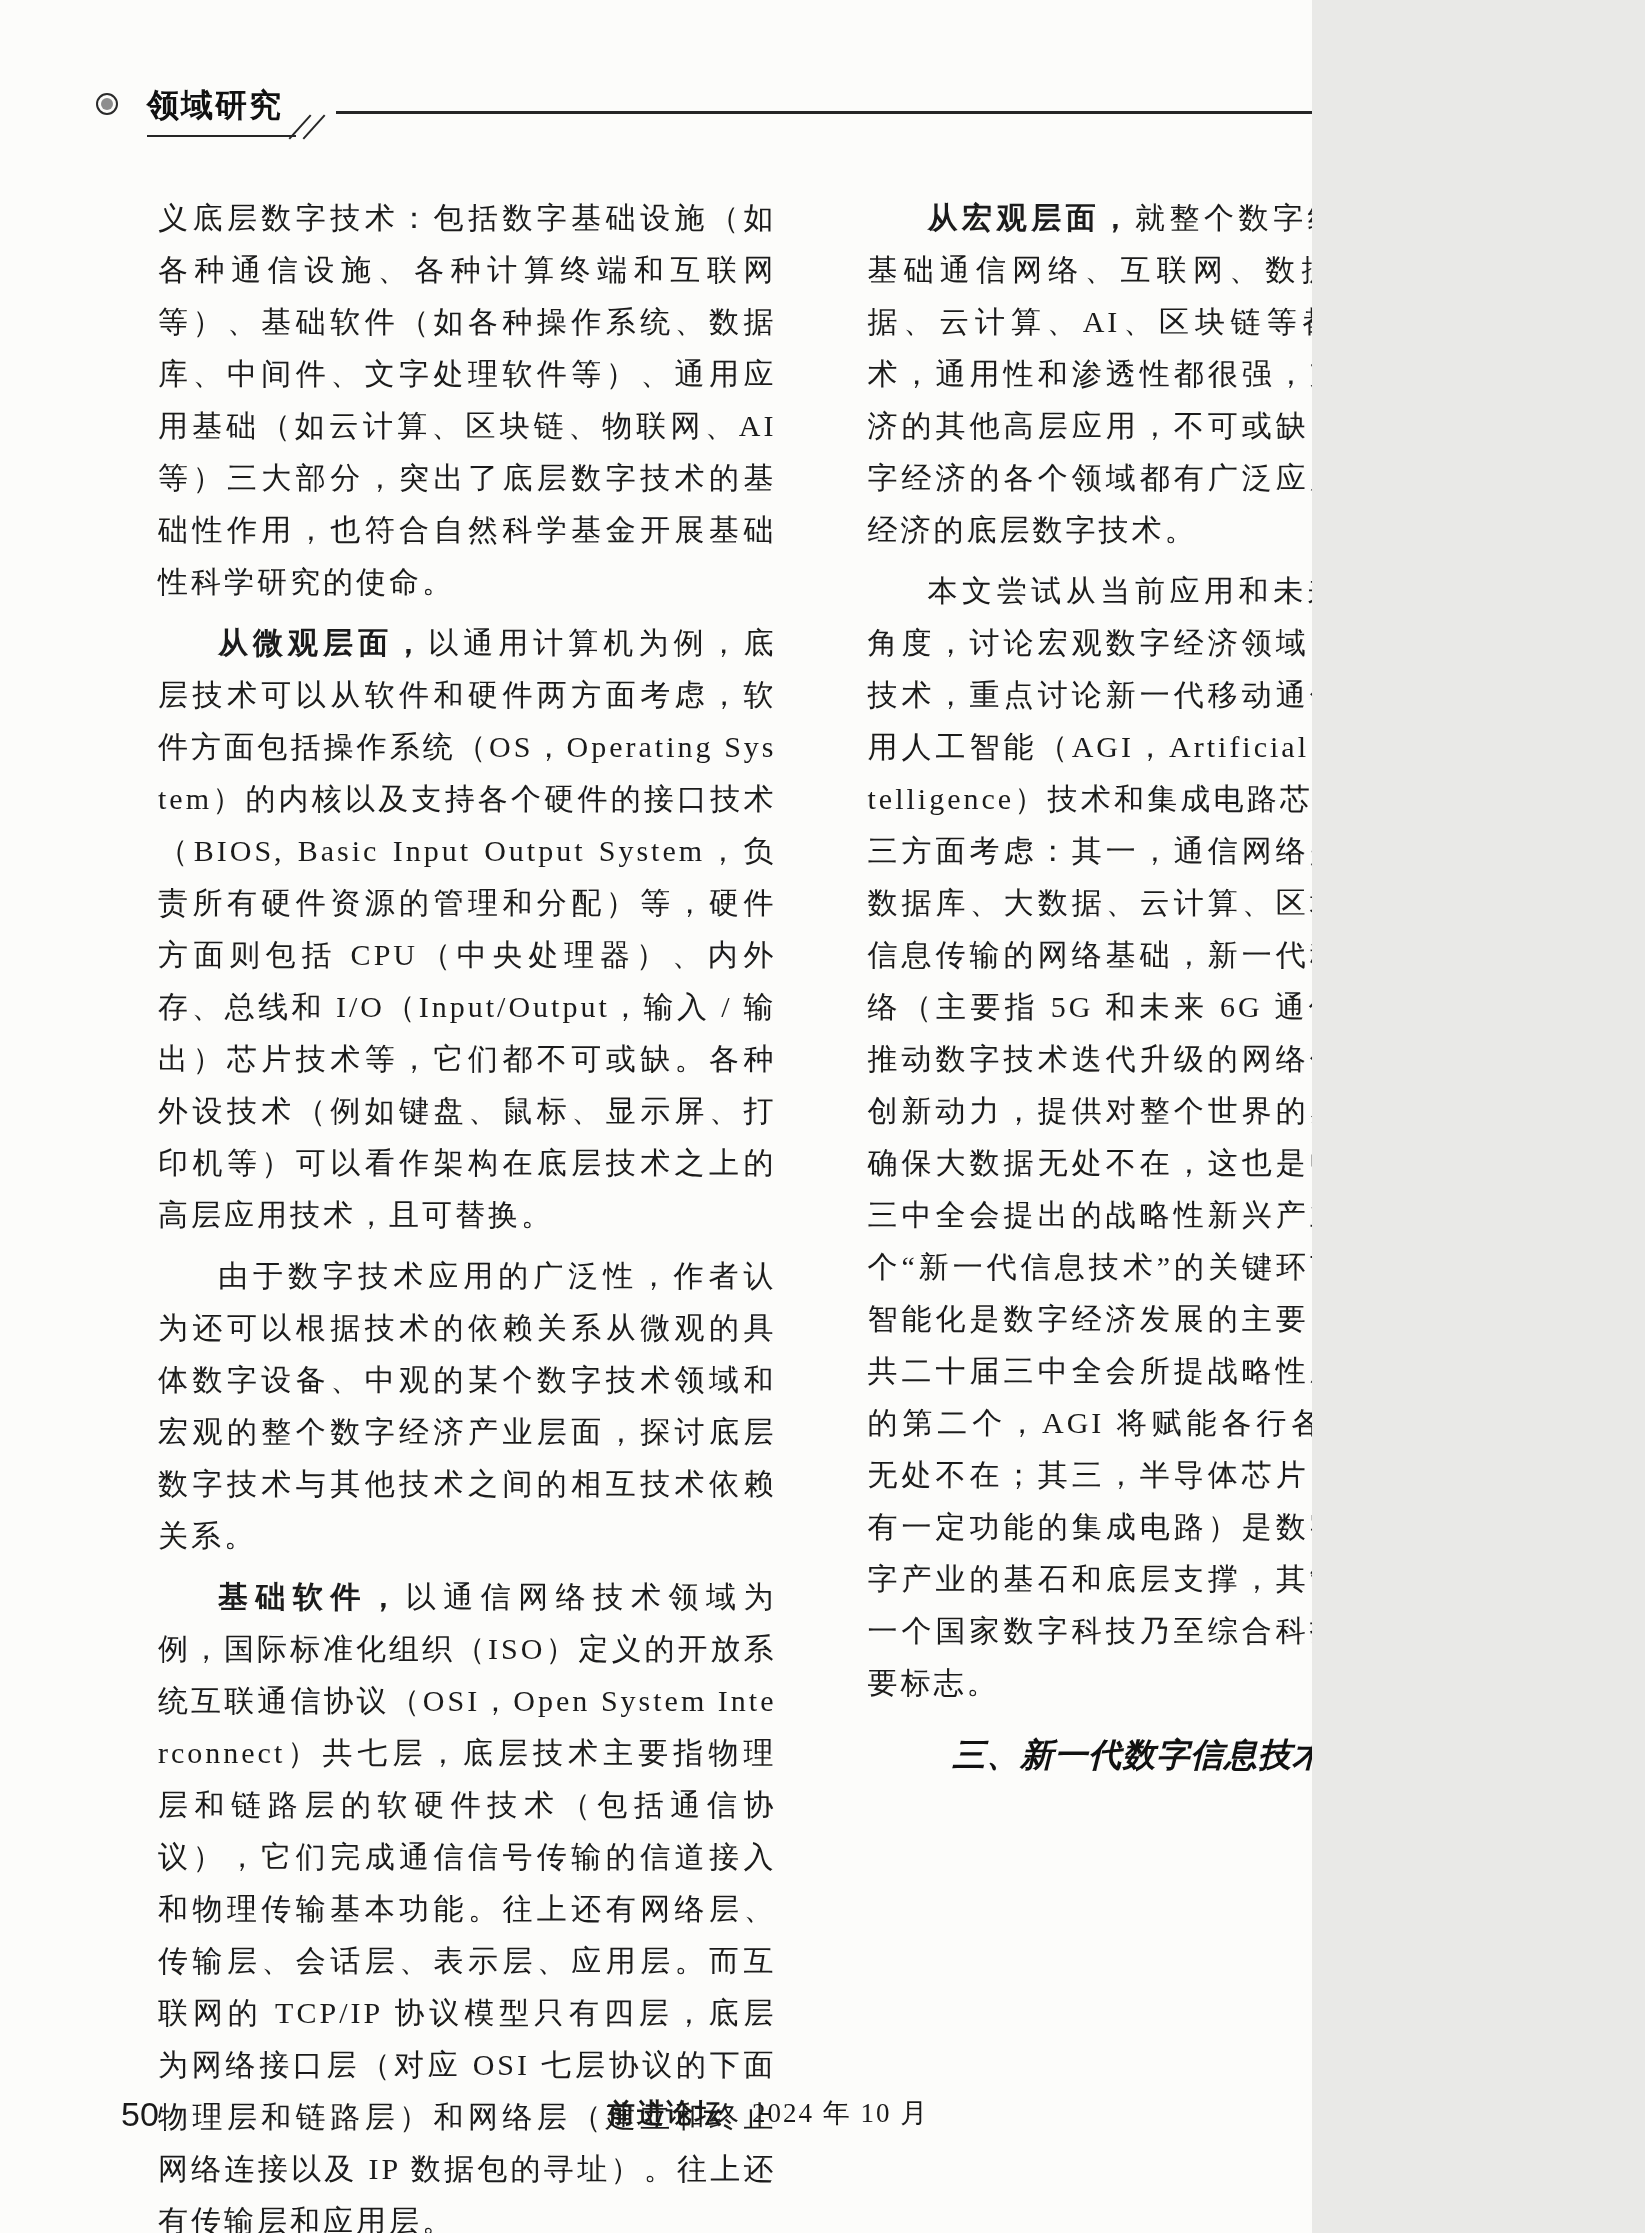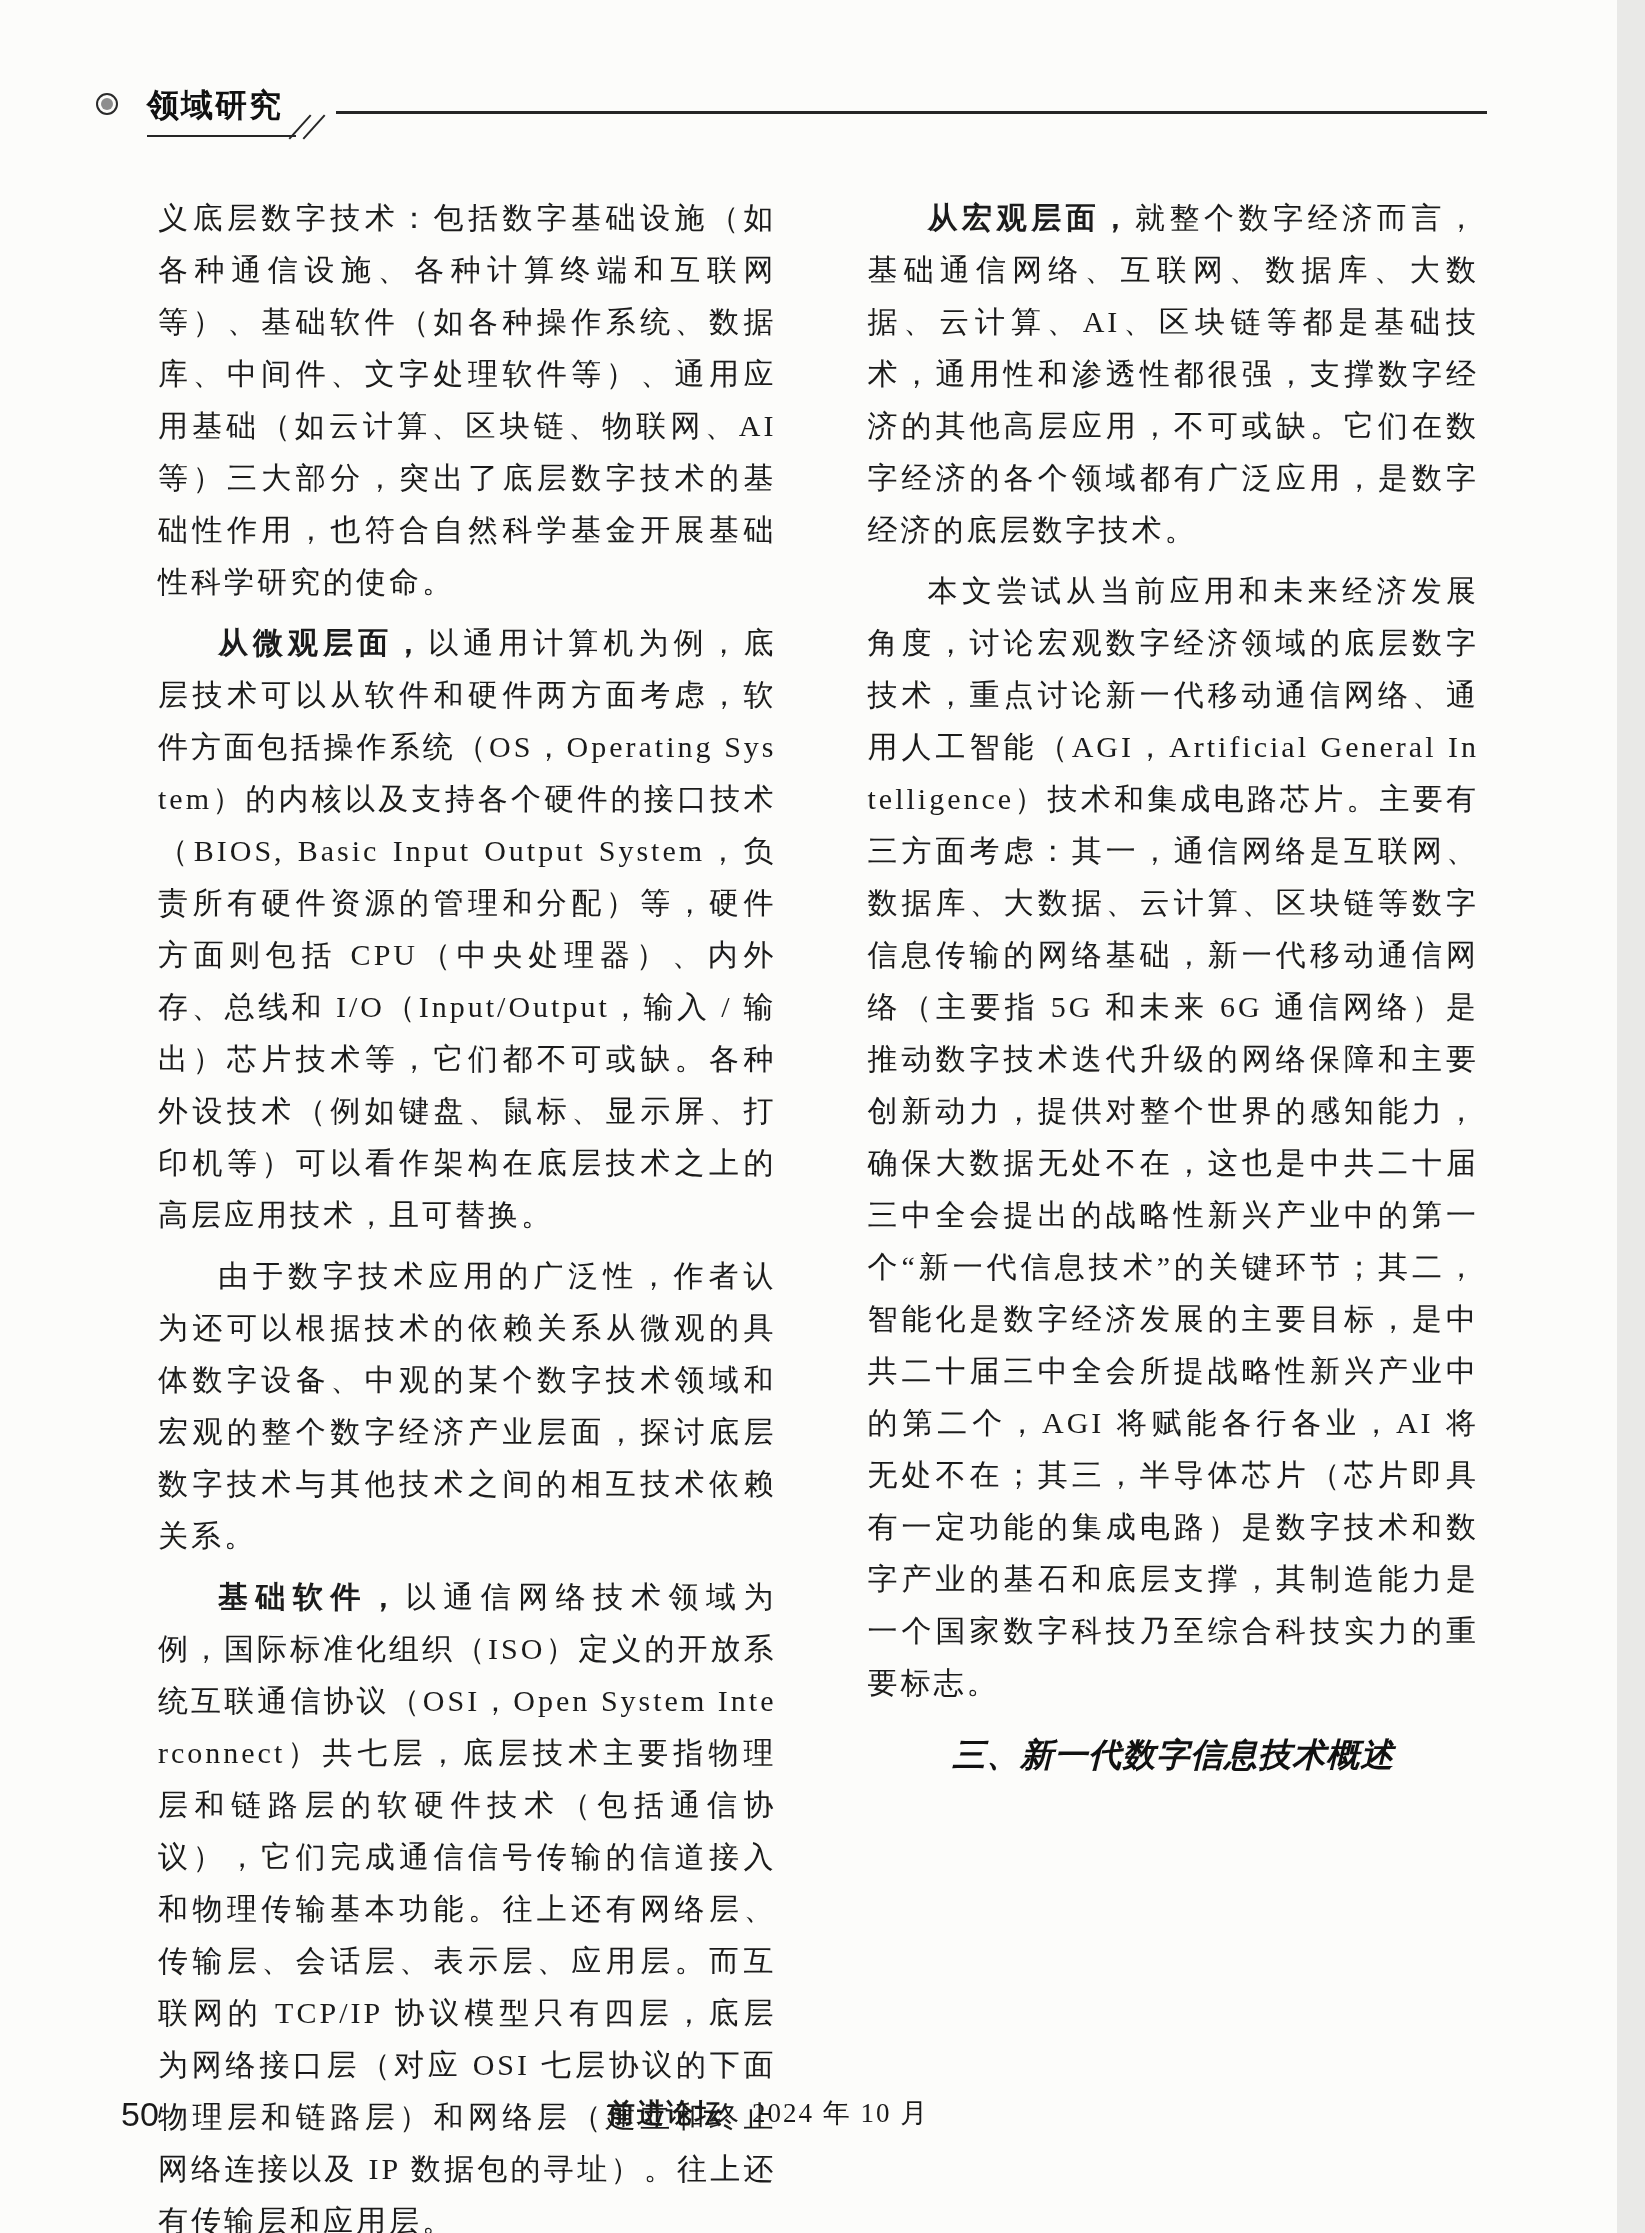--- a/index.html
+++ b/index.html
@@ -3,21 +3,21 @@
 <meta charset="utf-8">
 <style>
   html,body{margin:0;padding:0;}
   body{
     width:1646px;height:2234px;
     background:#e9e9e7;
     font-family:"Liberation Serif","DejaVu Serif",serif;
   }
   .page{
     position:relative;
-    width:1617px;height:2234px;
+    width:1312px;height:2234px;
     background:#fcfcfa;
     color:#1a1a1a;
     overflow:hidden;
   }
   
   .bullet{
     position:absolute;left:96px;top:93px;
     width:22px;height:22px;
     border:2px solid #2a2a2a;border-radius:50%;
     box-sizing:border-box;

